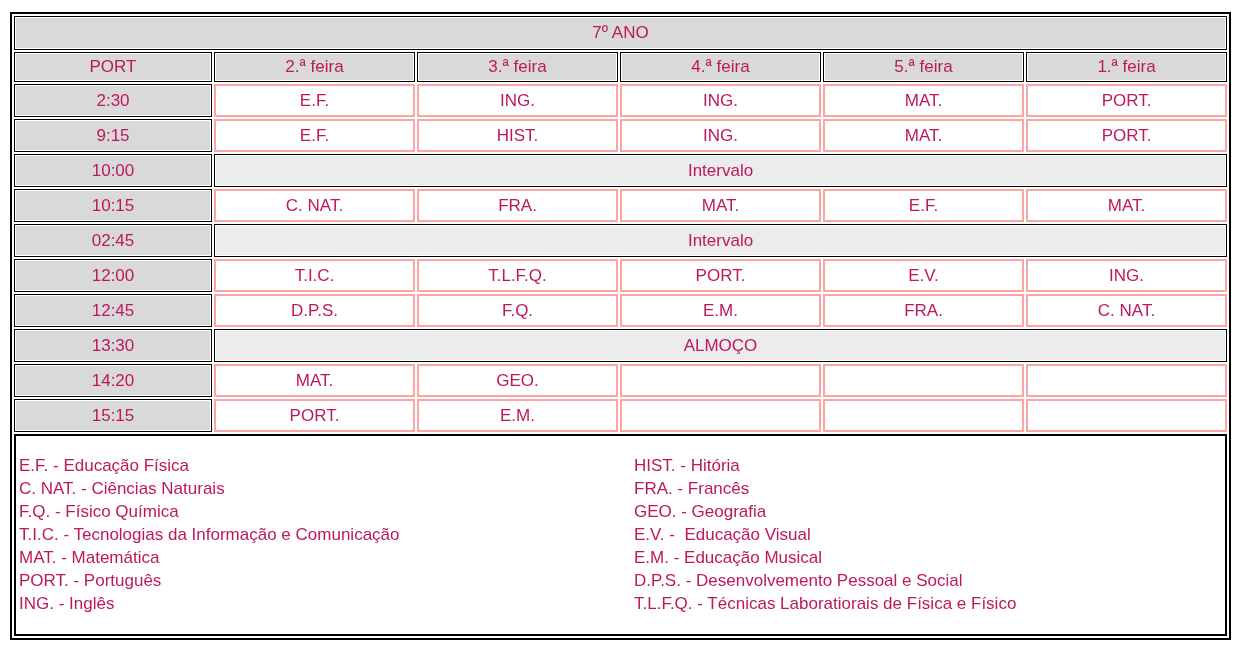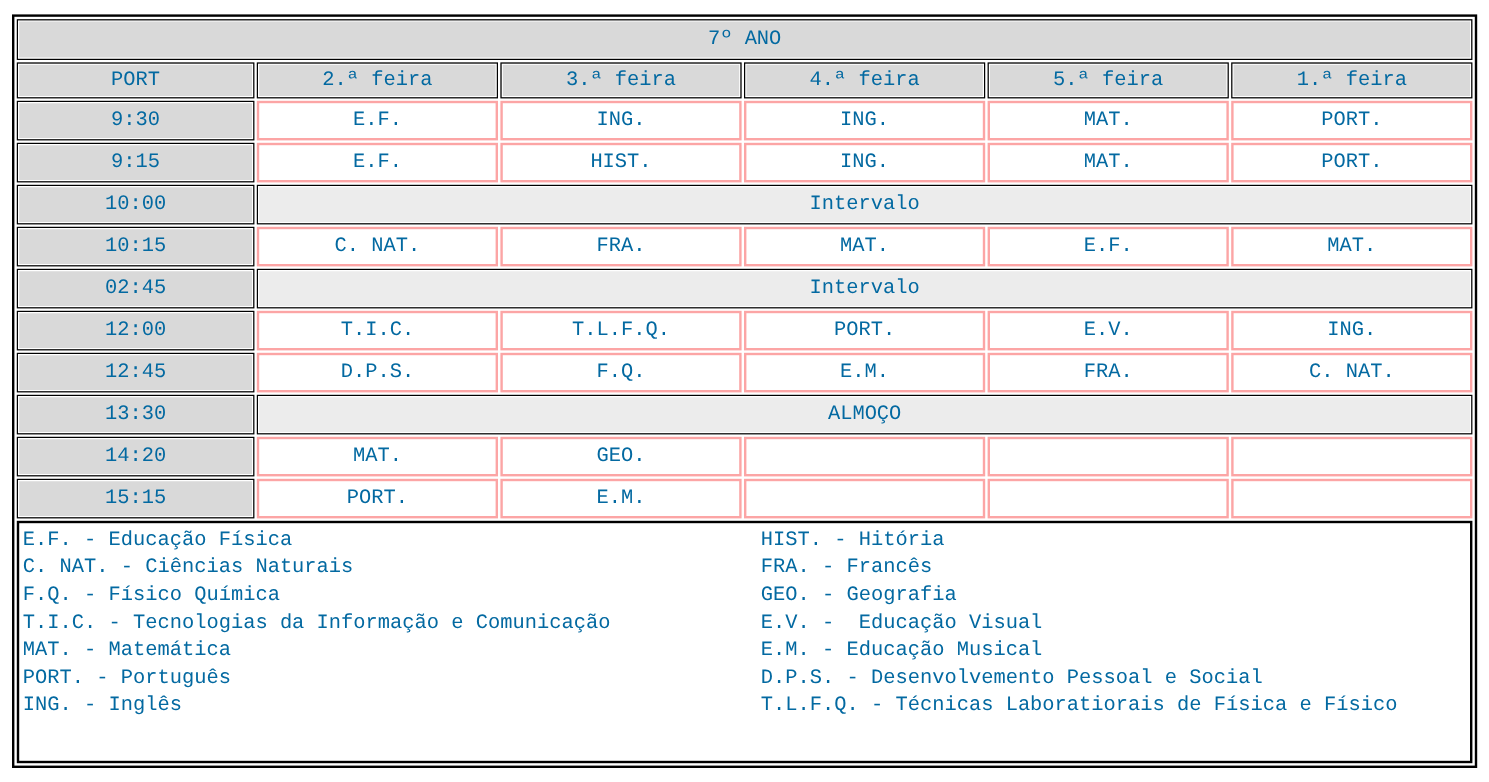--- a/index.html
+++ b/index.html
@@ -5,22 +5,22 @@
   html, body {
     margin: 0;
     padding: 0;
     background: #ffffff;
   }
   .sheet {
     position: relative;
     width: 1048px;
     height: 652px;
     background: #ffffff;
-    font-family: Liberation Mono, monospace;
-    color: #0369a1;
+    font-family: Liberation Sans, sans-serif;
+    color: #be185d;
   }
   .timetable-frame {
     position: absolute;
     left: 10px;
     top: 12px;
     width: 1217px;
     height: 624px;
     border: 2px solid #000000;
   }
   table.timetable {
@@ -57,21 +57,21 @@
   tr.title-row td   { height: 32px; }
   tr.header-row td  { height: 28px; }
   tr.data-row td.c  { height: 29px; }
   tr.data-row td.g  { height: 31px; }
   
   td.legend-cell {
     border: 2px solid #000000;
     background: #ffffff;
     text-align: left;
     vertical-align: top;
-    padding: 3px 3px;
+    padding: 18px 3px;
   }
   .legend-wrap {
     display: flex;
     flex-direction: row;
   }
   .legend-col-left {
     width: 615px;
     flex: 0 0 auto;
   }
   .legend-col-right {
@@ -106,21 +106,21 @@
       <tr class="header-row">
         <td class="g">PORT</td>
         <td class="g">2.ª feira</td>
         <td class="g">3.ª feira</td>
         <td class="g">4.ª feira</td>
         <td class="g">5.ª feira</td>
         <td class="g">1.ª feira</td>
       </tr>
 
       <tr class="data-row">
-        <td class="g">9:30</td>
+        <td class="g">2:30</td>
         <td class="c">E.F.</td>
         <td class="c">ING.</td>
         <td class="c">ING.</td>
         <td class="c">MAT.</td>
         <td class="c">PORT.</td>
       </tr>
 
       <tr class="data-row">
         <td class="g">9:15</td>
         <td class="c">E.F.</td>

